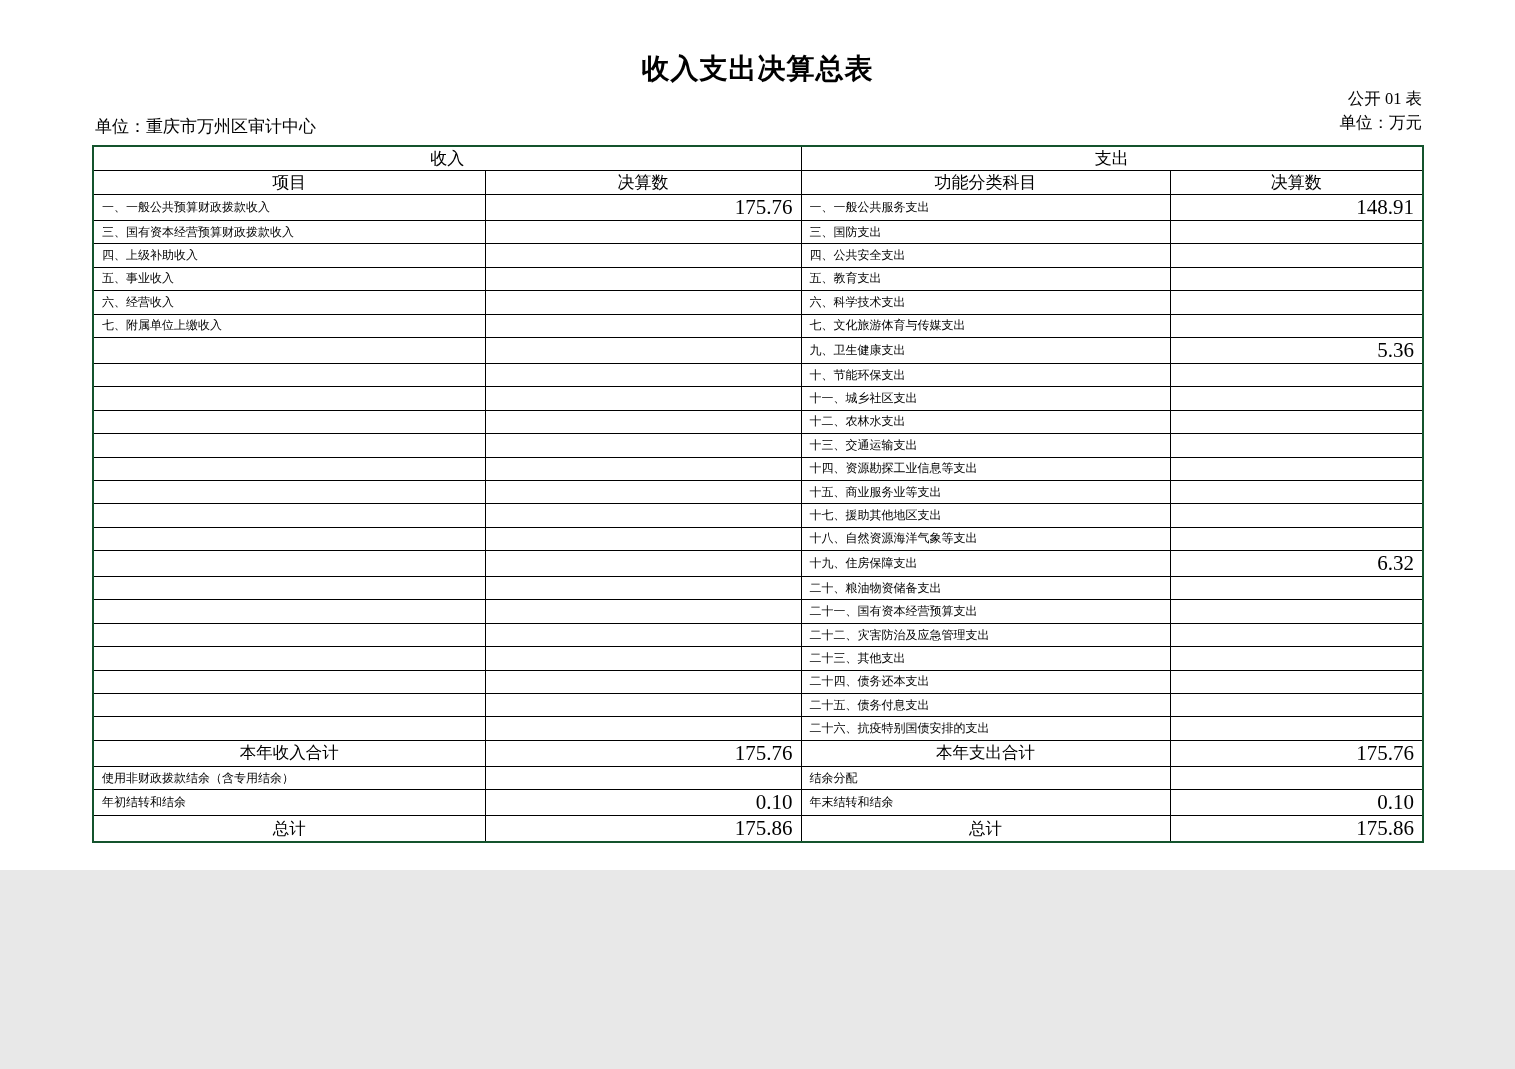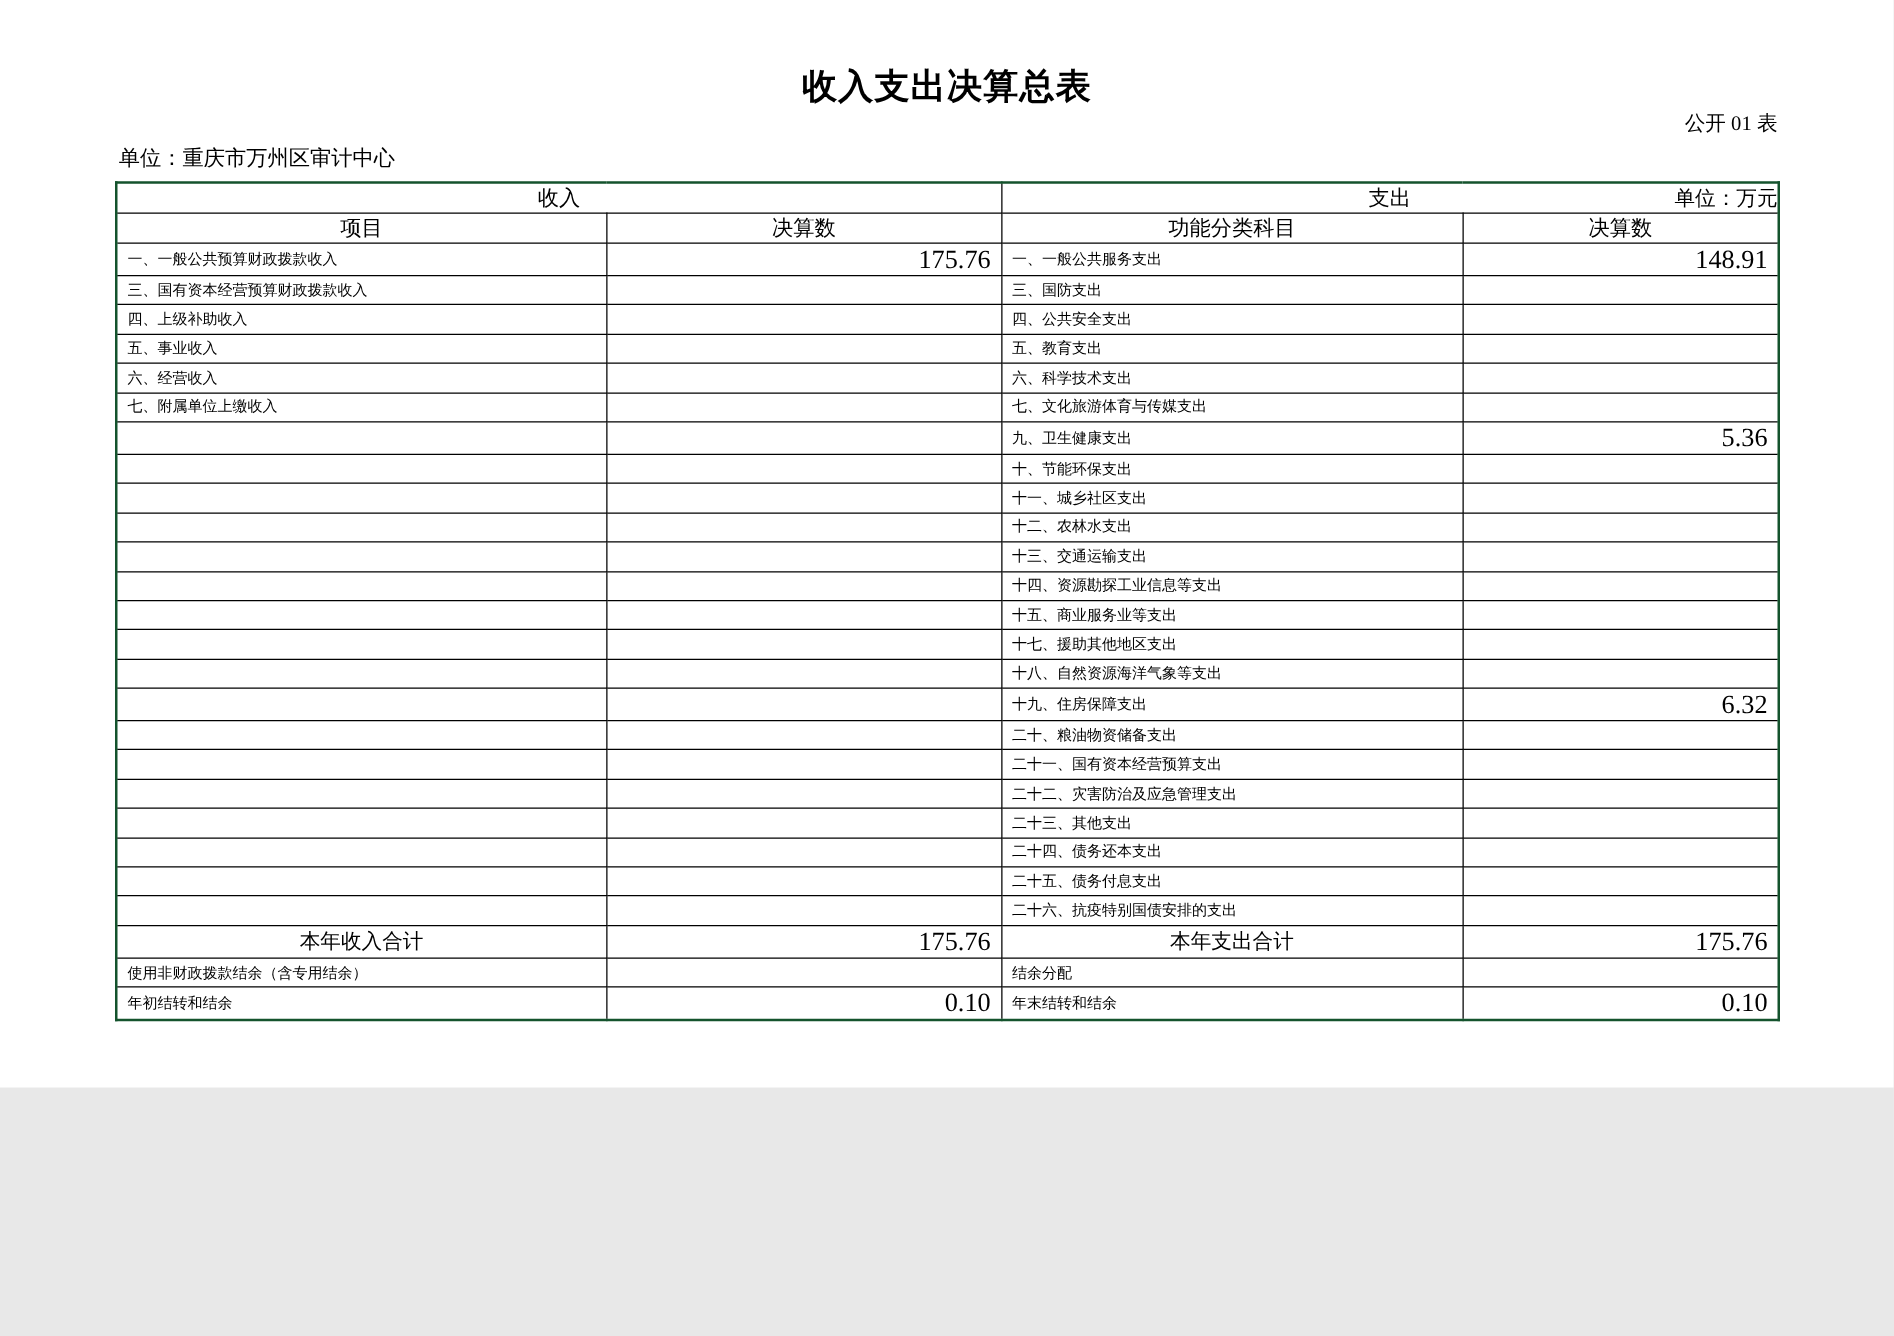--- a/index.html
+++ b/index.html
@@ -23,21 +23,21 @@
   .meta-table-code {
     position: absolute; top: 88px; right: 93px;
     font-size: 16.5px; text-align: right;
   }
   .meta-org-unit {
     position: absolute; top: 115px; left: 95px;
     font-size: 17px;
   }
   .meta-currency-unit {
     position: absolute; top: 112px; right: 93px;
-    font-size: 16.5px; text-align: right; margin-top: 36px;
+    font-size: 16.5px; text-align: right;
   }
   table.budget {
     position: absolute; left: 92px; top: 145px;
     width: 1330px;
     border-collapse: collapse; table-layout: fixed;
     border: 2px solid #14532d;
   }
   table.budget td, table.budget th {
     border: 1px solid #000;
     height: 23.4px;
@@ -251,19 +251,25 @@
           <td class="num"></td>
           <td class="label">结余分配</td>
           <td class="num"></td>
         </tr>
         <tr>
           <td class="label">年初结转和结余</td>
           <td class="num">0.10</td>
           <td class="label">年末结转和结余</td>
           <td class="num">0.10</td>
         </tr>
+        <tr>
+          <td class="label center">总计</td>
+          <td class="num">175.86</td>
+          <td class="label center">总计</td>
+          <td class="num">175.86</td>
+        </tr>
       </tbody>
   </table>
 
 
   <div class="page-number">– 12 –</div>
 
 </div>
 
 </body></html>

